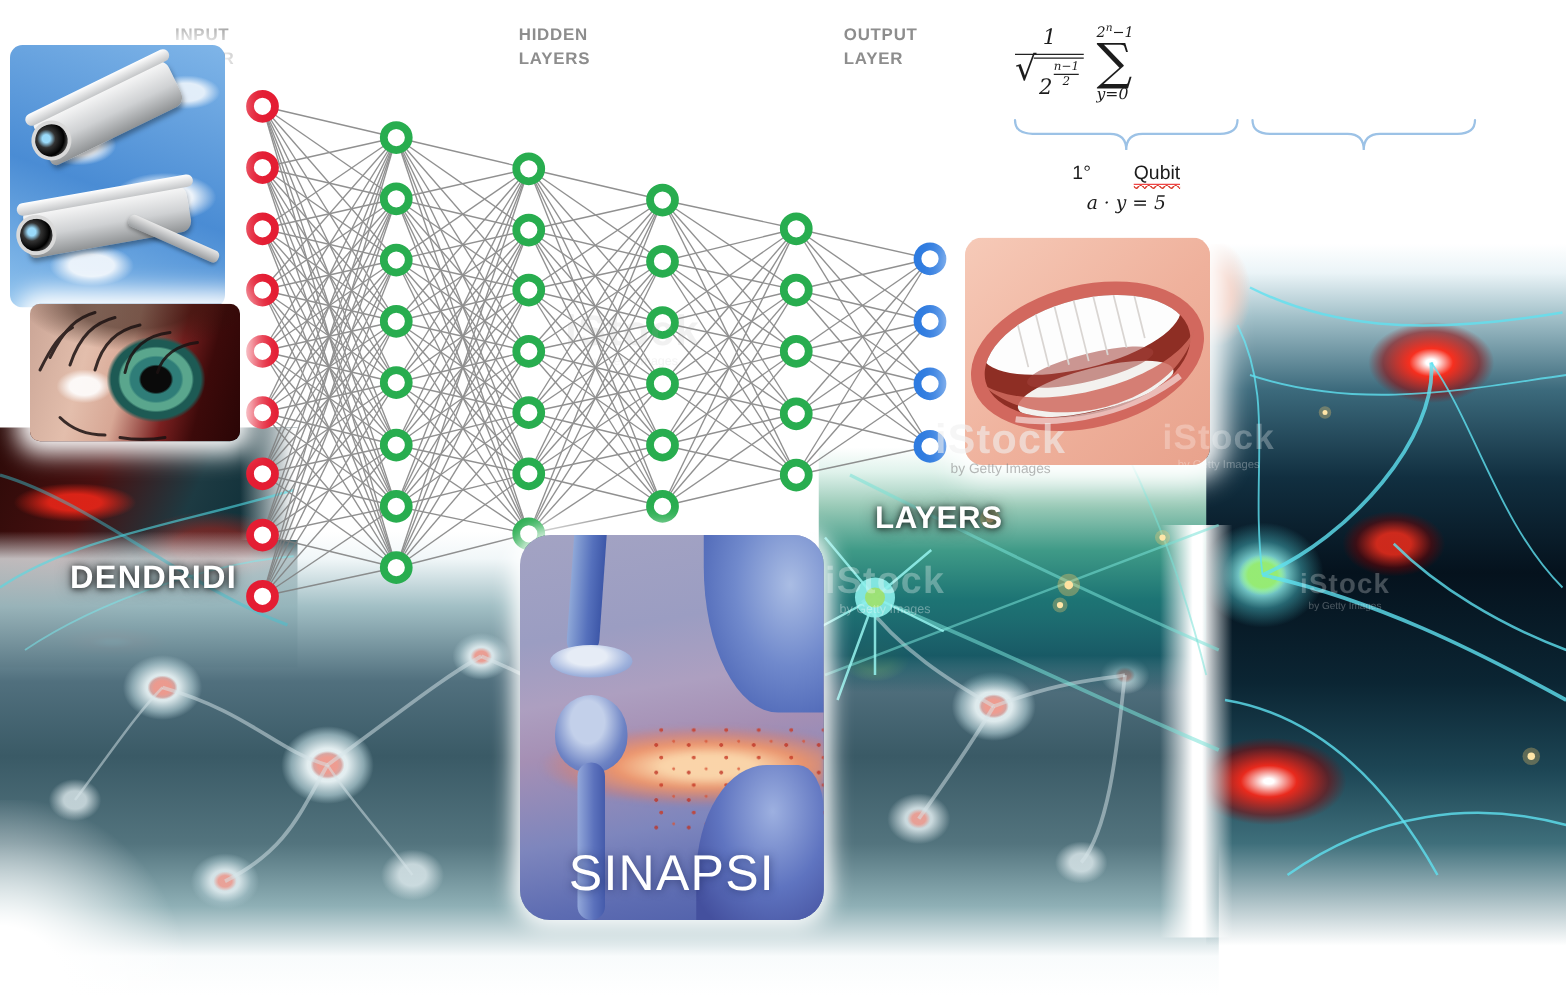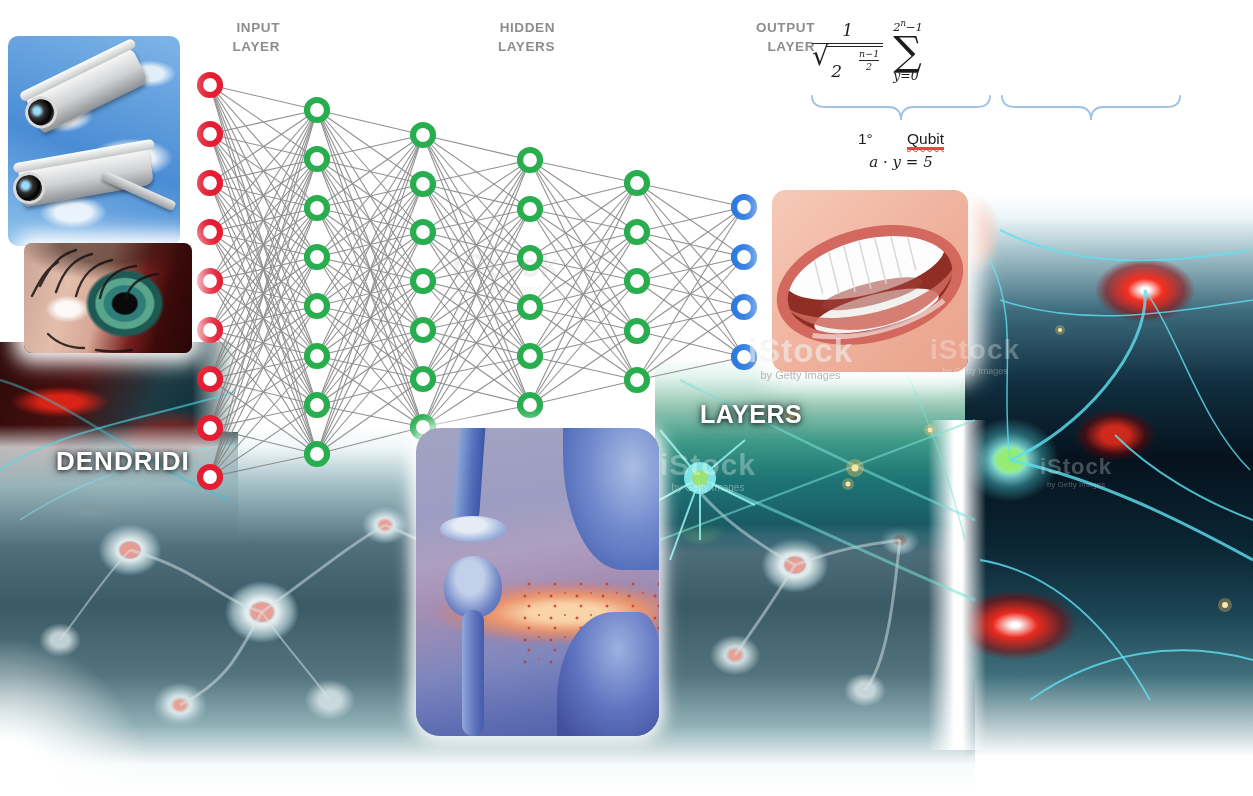--- a/index.html
+++ b/index.html
@@ -110,21 +110,21 @@
   #syn-funnel{right:0;top:0;width:96px;height:142px;
     background:radial-gradient(ellipse at 72% 28%,#aabde4 0%,#7089cc 45%,#4a63b4 85%);
     border-radius:0 0 0 62%/0 0 0 82%;}
   #syn-paw{right:0;top:184px;width:102px;height:124px;
     background:radial-gradient(ellipse at 60% 30%,#9db0e0 0%,#5f74c0 50%,#44509e 90%);
     border-radius:55% 20% 0 0/72% 30% 0 0;}
   #sinapsi-label{position:absolute;left:0;bottom:14px;width:100%;text-align:center;color:#fff;
     font-size:40px;letter-spacing:1px;text-shadow:0 1px 7px rgba(25,35,85,.6);}
 
   
-  .layer-header{position:absolute;top:18px;width:140px;text-align:right;color:#8d8d8d;
+  .layer-header{position:absolute;top:18px;width:140px;text-align:left;color:#8d8d8d;
     font-weight:bold;font-size:13.5px;letter-spacing:.6px;line-height:19px;}
   .layer-header span{display:block;}
   .tag{position:absolute;color:#fff;font-weight:bold;font-family:"Liberation Sans",sans-serif;
     text-shadow:0 1px 5px rgba(0,0,0,.85),0 0 12px rgba(0,0,0,.5);}
   #tag-dendridi{left:56px;top:446px;font-size:26px;letter-spacing:1px;}
   #tag-assone{left:700px;top:400px;font-size:25px;letter-spacing:.5px;}
   .wm{position:absolute;display:flex;flex-direction:column;align-items:center;line-height:1;pointer-events:none;}
   .wm .wm-big{font-weight:bold;letter-spacing:1px;}
   .wm .wm-small{margin-top:3px;text-align:center;}
   #wm1 .wm-big{font-size:33px;color:rgba(240,240,240,.6);} #wm1 .wm-small{font-size:11px;color:rgba(125,125,125,.55);}
@@ -136,35 +136,35 @@
   #wm4{left:1040px;top:456px;} #wm5{left:452px;top:248px;}
 
   
   #formula{position:absolute;left:812px;top:18px;display:flex;align-items:center;
     font-family:"DejaVu Serif",serif;font-style:italic;color:#1c1c1c;}
   .frac{display:inline-block;text-align:center;margin-right:4px;}
   .frac .num{display:block;font-size:17px;border-bottom:1.6px solid #222;padding:0 10px 3px;}
   .den{display:flex;align-items:flex-start;justify-content:center;font-size:17px;padding-top:2px;}
   .radical{font-size:27px;font-style:normal;line-height:.75;margin-right:-2px;}
   .radicand{border-top:1.6px solid #222;padding:2px 4px 0;font-size:17px;}
-  .expfrac{display:inline-block;vertical-align:7px;font-size:9.5px;line-height:1;margin-left:17px;text-align:center;}
+  .expfrac{display:inline-block;vertical-align:7px;font-size:9.5px;line-height:1;margin-left:1px;text-align:center;}
   .expfrac .en{display:block;border-bottom:1px solid #222;padding-bottom:1px;}
   .expfrac .ed{display:block;padding-top:1px;}
   .sum{display:flex;flex-direction:column;margin:0 6px;}
   .sum-top{font-size:11.5px;} .sum-top sup{font-size:8.5px;}
   .sigma{font-size:40px;font-style:normal;line-height:.85;}
   .sum-bot{font-size:12.5px;}
   .fbody{font-size:21px;white-space:nowrap;}
   .fexp{font-size:11.5px;position:relative;top:-8px;margin:0 1px;}
   .ket{font-size:22px;margin-left:5px;}
   #braces{position:absolute;left:808px;top:94px;}
   .qubit{position:absolute;width:180px;text-align:center;color:#1c1c1c;}
   #qubit1{left:811px;top:130px;} #qubit2{left:1001px;top:130px;}
   .qtitle{font-size:15.5px;font-family:"Liberation Sans",sans-serif;}
-  .qword{text-decoration:underline wavy #d93a2b 1px;text-underline-offset:4px;border-bottom:3px solid #ef4444;margin-left:30px;}
+  .qword{text-decoration:underline wavy #d93a2b 1px;text-underline-offset:4px;border-bottom:1px solid #ef4444;margin-left:30px;}
   .qcond{font-size:15px;font-family:"DejaVu Serif",serif;font-style:italic;margin-top:5px;}
 
   svg.overlay{position:absolute;left:0;top:0;pointer-events:none;}
 </style>
 </head>
 <body>
 
 <div id="canvas">
 
   <div class="band" id="band-left"></div>
@@ -586,20 +586,21 @@
 
   <div id="synapse-card">
     <div class="syn" id="syn-funnel"></div>
     <div class="syn" id="syn-stalk"></div>
     <div class="syn" id="syn-disc"></div>
     <div id="syn-orange"></div>
     <div id="syn-dots"></div>
     <div class="syn" id="syn-bulb"></div>
     <div class="syn" id="syn-stem"></div>
     <div class="syn" id="syn-paw"></div>
+    <div id="sinapsi-label">SINAPSI</div>
   </div>
 
   <div class="tag" id="tag-dendridi">DENDRIDI</div>
   <div class="tag" id="tag-assone">LAYERS</div>
 
   <div class="wm" id="wm1">
     <span class="wm-big">iStock</span>
       <span class="wm-small">by Getty Images</span>
   </div>
   <div class="wm" id="wm2">

